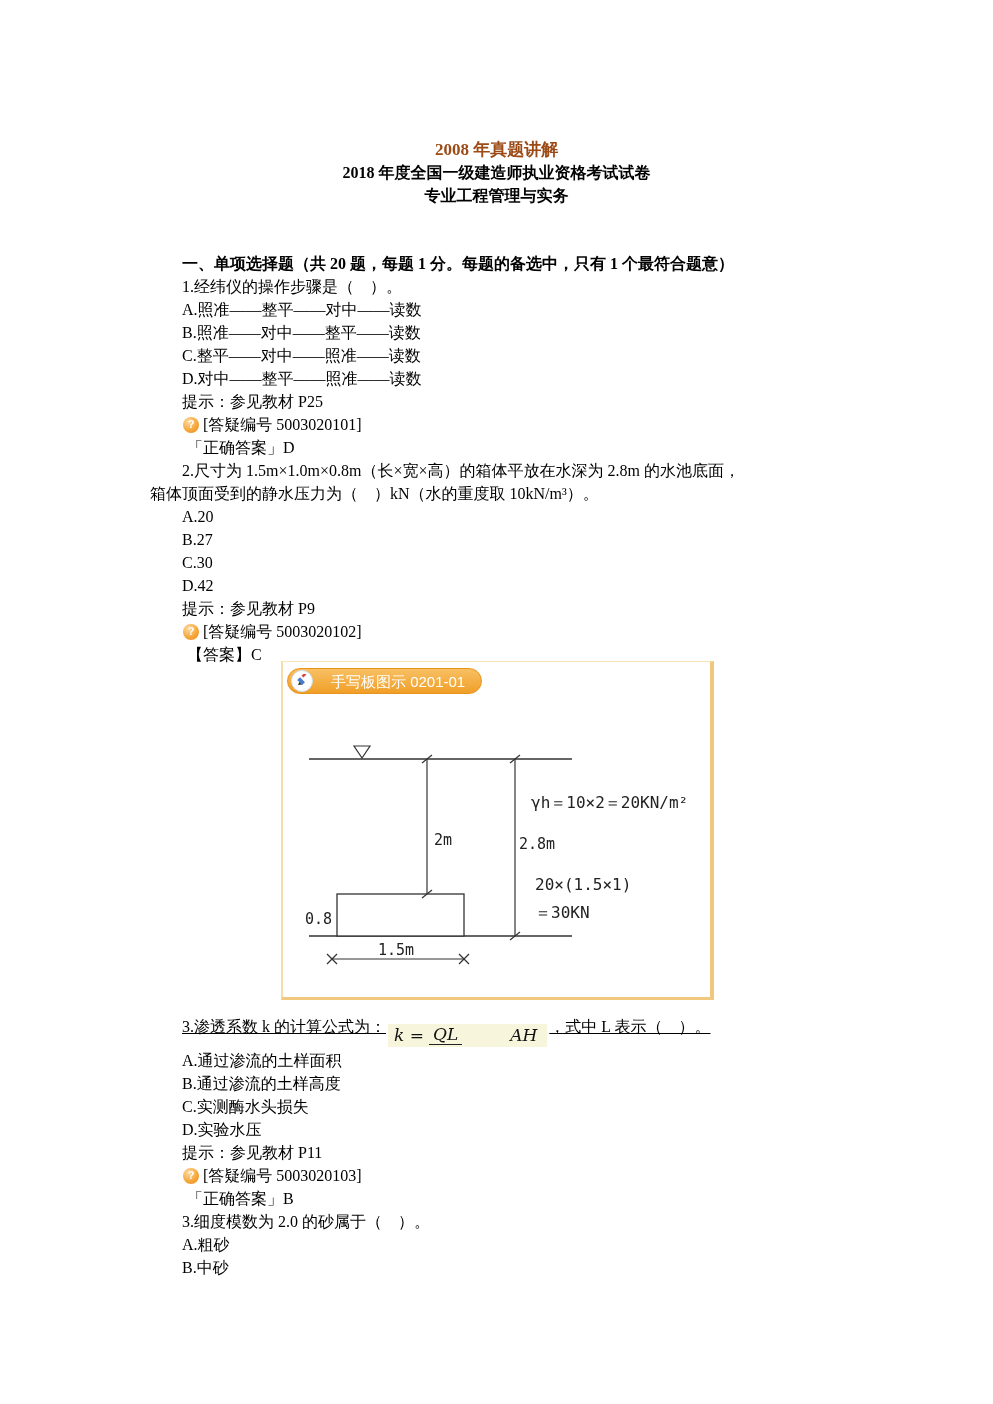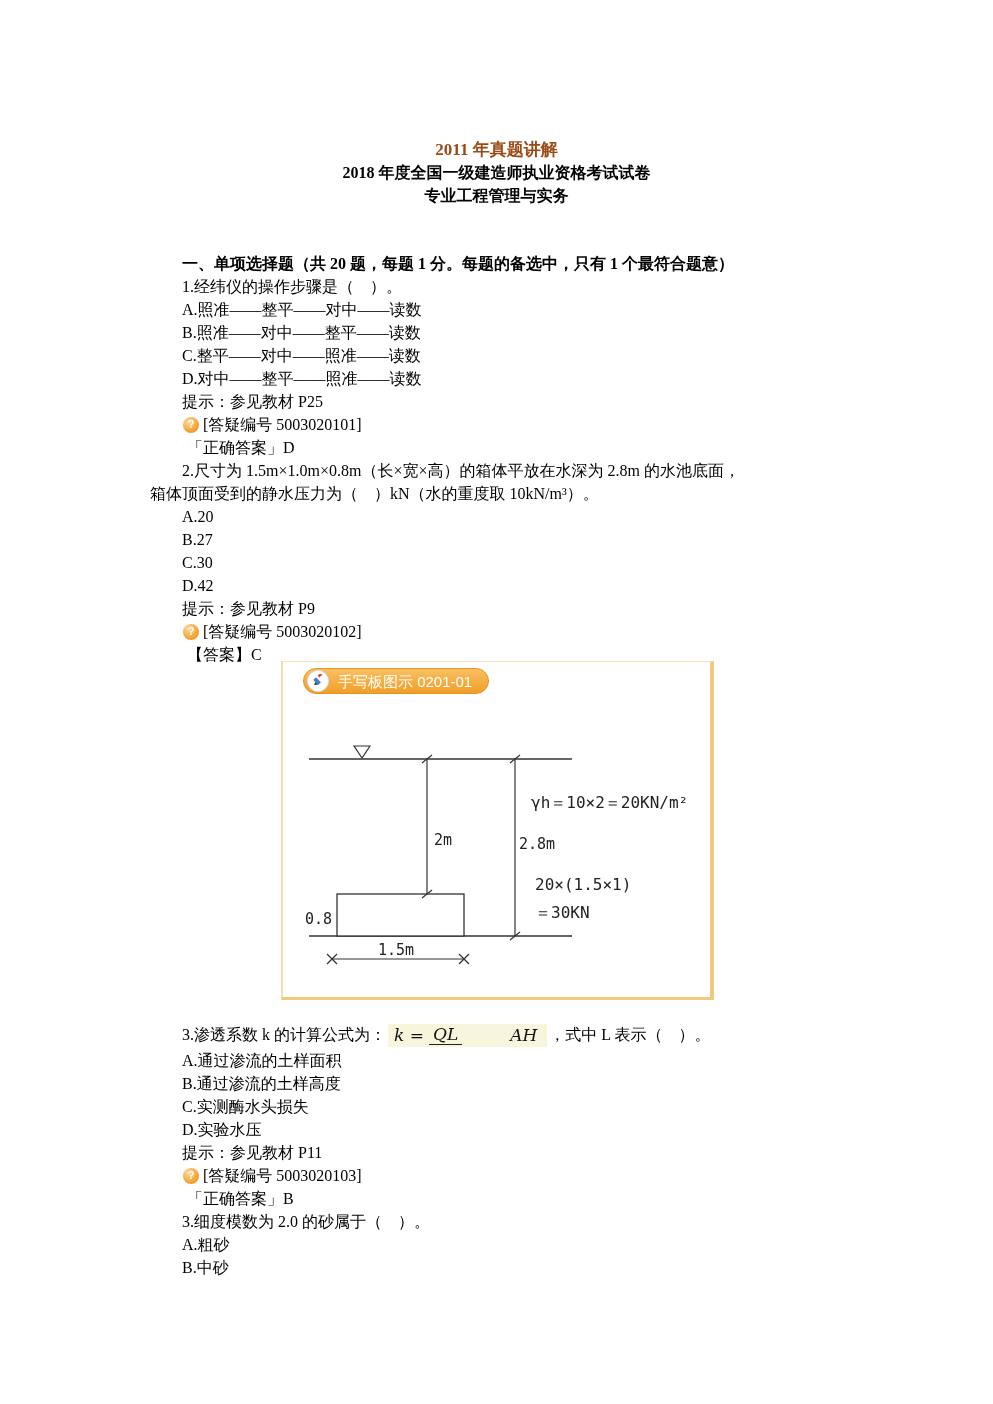--- a/index.html
+++ b/index.html
@@ -32,22 +32,22 @@
   
   .panel{
     position:absolute;left:281px;top:661px;width:433px;height:339px;
     background:#fff;box-sizing:border-box;
     border-top:1px solid #f8e3b8;
     border-left:2px solid #f6dca8;
     border-right:4px solid #f0c87e;
     border-bottom:3px solid #f0c87e;
   }
   .pill{
-    position:absolute;left:20px;top:6px;height:26px;
-    display:inline-flex;align-items:center;gap:9px;
+    position:absolute;left:4px;top:6px;height:26px;
+    display:inline-flex;align-items:center;gap:18px;
     padding:0 16px 0 3px;border-radius:13px;
     background:linear-gradient(#f8c063,#f09f28);
     border:1px solid #e8941c;box-sizing:border-box;
   }
   .pill-icon{
     width:20px;height:20px;border-radius:50%;background:#fff;
     border:1px solid #cfe2f4;display:flex;align-items:center;justify-content:center;
     flex:0 0 auto;
   }
   .pill-text{
@@ -55,39 +55,39 @@
     font-family:"Liberation Sans","DejaVu Sans",sans-serif;
   }
   .diagram-svg{position:absolute;left:0;top:0;}
   .dim-text{font-family:"DejaVu Sans Mono","Liberation Mono",monospace;font-size:15px;fill:#222;}
   .eq-text{font-family:"DejaVu Sans Mono","Liberation Mono",monospace;font-size:16px;fill:#222;}
   
   .q3row{
     position:absolute;left:150px;top:1001px;height:46px;
     display:flex;align-items:flex-end;
   }
-  .q3row .txt{white-space:pre;line-height:23px;margin-bottom:1px;}
+  .q3row .txt{white-space:pre;line-height:23px;margin-bottom:9px;text-decoration:underline;}
   .q3row .pre{padding-left:32px;}
   .formula{
     display:inline-flex;align-items:center;gap:5px;
     background:#f7f5dc;padding:1px 6px 2px 6px;margin:0 2px;
     font-family:"DejaVu Serif","Liberation Serif",serif;
     font-style:italic;font-size:17px;color:#111;
   }
   .frac{display:inline-flex;flex-direction:row;align-items:center;line-height:19px;gap:44px;}
   .frac .num{border-bottom:1px solid #222;padding:0 4px;}
   .frac .den{padding:0 4px;}
 </style>
 </head>
 <body>
 
 <div class="doc">
 
   <div class="titles">
-    <div class="title-accent">2011 年真题讲解</div>
+    <div class="title-accent">2008 年真题讲解</div>
     <div class="title-line">2018 年度全国一级建造师执业资格考试试卷</div>
     <div class="title-line">专业工程管理与实务</div>
   </div>
 
   <div class="block" style="top:252px;">
     <div class="ln head">一、单项选择题（共 20 题，每题 1 分。每题的备选中，只有 1 个最符合题意）</div>
     <div class="ln">1.经纬仪的操作步骤是（　）。</div>
     <div class="ln">A.照准——整平——对中——读数</div>
     <div class="ln">B.照准——对中——整平——读数</div>
     <div class="ln">C.整平——对中——照准——读数</div>

